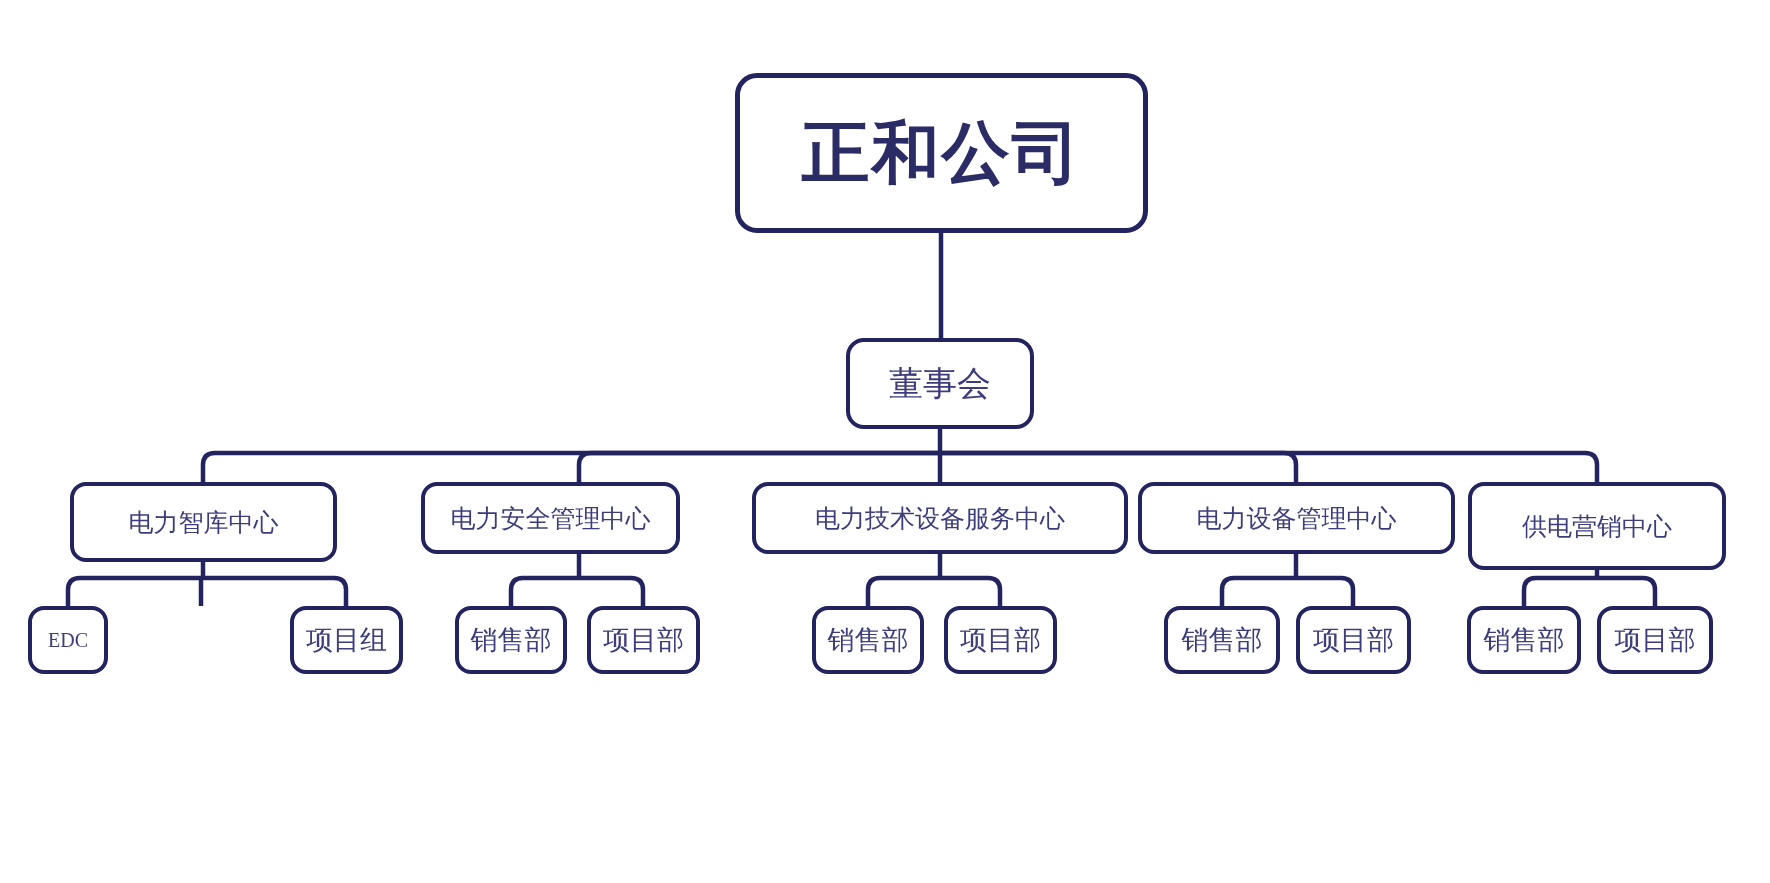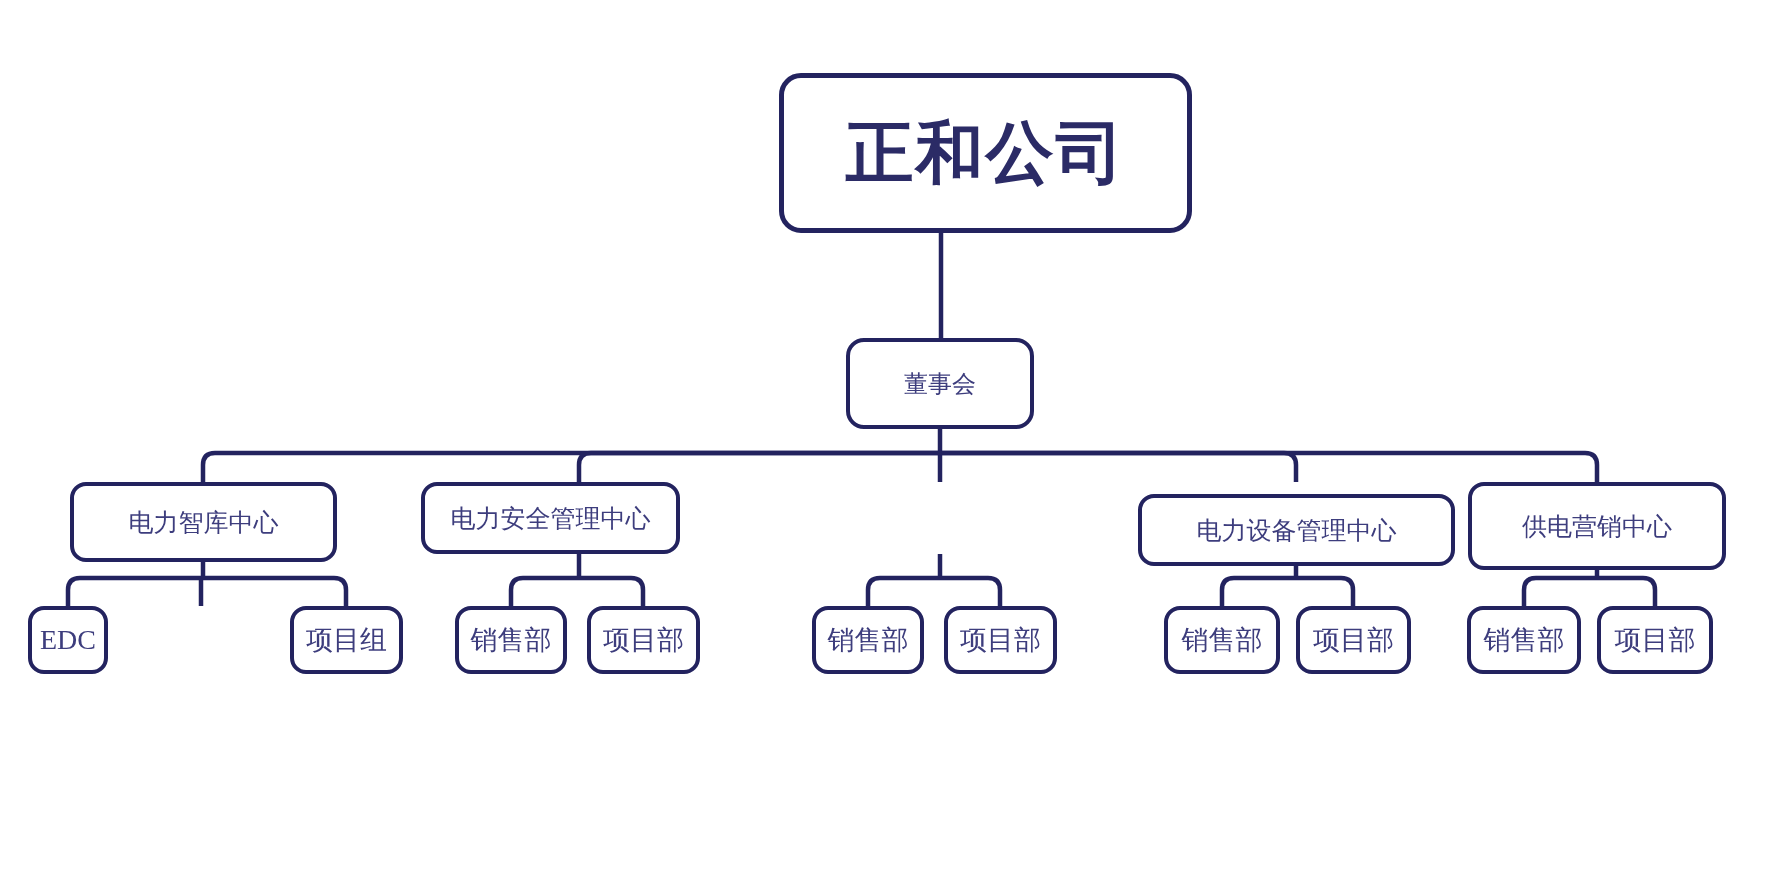--- a/index.html
+++ b/index.html
@@ -35,26 +35,25 @@
     text-align:center;
     white-space:nowrap;
   }
   .node.root{
     border-width:5px;
     border-radius:22px;
     color:var(--title);
     font-size:68px;
     font-weight:bold;
     letter-spacing:2px;
-    margin-left:44px;
   }
-  .node.board{font-size:24px;border-radius:18px;}
+  .node.board{font-size:34px;border-radius:18px;}
   .node.lvl3{font-size:25px;}
   .node.lvl4{font-size:27px;}
-  .node.serif{font-family:"Liberation Serif", serif;font-size:28px;}
+  .node.serif{font-family:"Liberation Serif", serif;font-size:20px;}
 </style>
 </head>
 <body>
 
 <div class="canvas">
 
   <svg class="connectors" viewBox="0 0 1770 883" aria-hidden="true">
 
     <path d="M 941 233 L 941 338"></path>
 
@@ -93,21 +92,24 @@
   <div class="node board" style="left:846px;top:338px;width:188px;height:91px;">
     <span>董事会</span>
   </div>
 
   <div class="node lvl3" style="left:70px;top:482px;width:267px;height:80px;">
     <span>电力智库中心</span>
   </div>
   <div class="node lvl3" style="left:421px;top:482px;width:259px;height:72px;">
     <span>电力安全管理中心</span>
   </div>
-  <div class="node lvl3" style="left:1138px;top:482px;width:317px;height:72px;margin-top:12px;">
+  <div class="node lvl3" style="left:752px;top:482px;width:376px;height:72px;">
+    <span>电力技术设备服务中心</span>
+  </div>
+  <div class="node lvl3" style="left:1138px;top:482px;width:317px;height:72px;">
     <span>电力设备管理中心</span>
   </div>
   <div class="node lvl3" style="left:1468px;top:482px;width:258px;height:88px;">
     <span>供电营销中心</span>
   </div>
 
   <div class="node lvl4 serif" style="left:28px;top:606px;width:80px;height:68px;">
     <span>EDC</span>
   </div>
   <div class="node lvl4" style="left:290px;top:606px;width:113px;height:68px;">

